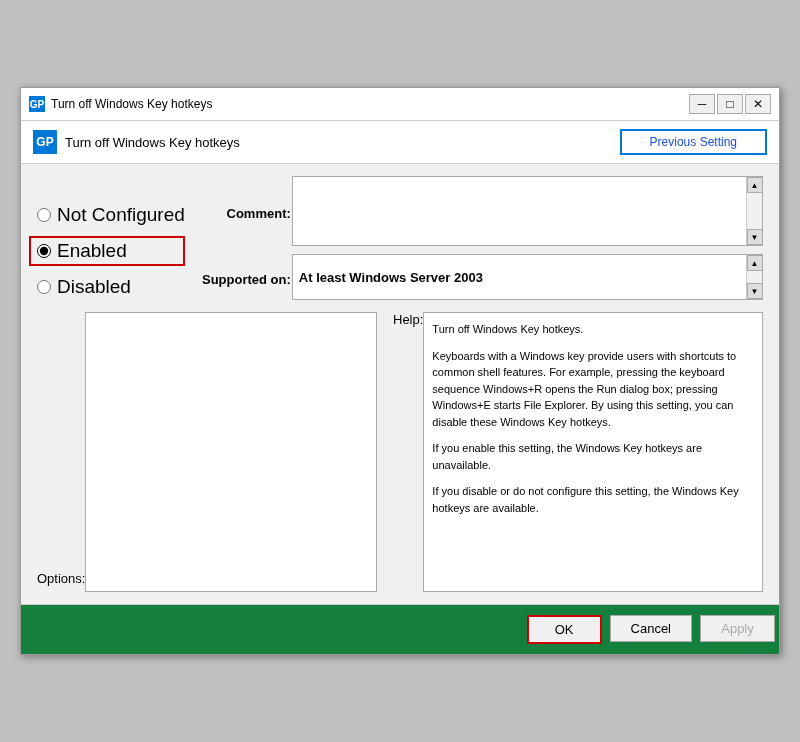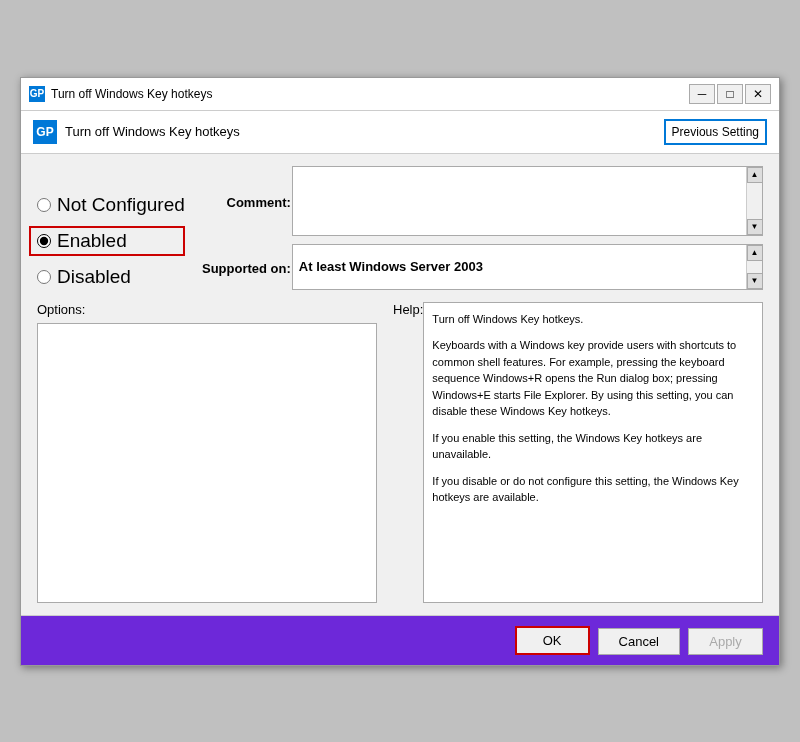--- a/index.html
+++ b/index.html
@@ -104,26 +104,26 @@
       font-size: 12px;
       font-weight: bold;
     }
 
     .header-nav-buttons {
       display: flex;
       gap: 4px;
     }
 
     .nav-btn {
-      padding: 4px 6px;
+      padding: 4px 28px;
       border: 1px solid #aaa;
       background: #f0f0f0;
       cursor: pointer;
       font-size: 12px;
-      color: #000000;
+      color: #1d4ed8;
     }
 
     .nav-btn.active {
       border: 2px solid #0078d7;
       background: #fff;
       font-weight: 500;
     }
 
     .content-area {
       padding: 12px 16px;
@@ -244,21 +244,21 @@
 
     .section-label {
       font-size: 13px;
       font-weight: 400;
       margin-bottom: 6px;
     }
 
     .options-panel {
       width: 340px;
       display: flex;
-      flex-direction: column;
+      align-items: flex-end;
     }
 
     .help-panel {
       flex: 1;
       display: flex;
       flex-direction: row;
     }
 
     .panel-box {
       border: 1px solid #aaa;
@@ -271,27 +271,27 @@
       color: #000;
       overflow: hidden;
       position: relative;
     }
 
     .help-text p {
       margin-bottom: 10px;
     }
 
     .footer {
-      background: #6d28d9;
+      background: #15803d;
       border-top: 1px solid #ccc;
-      padding: 10px 16px;
+      padding: 10px 4px;
       display: flex;
       justify-content: flex-end;
       gap: 8px;
-      align-items: flex-end;
+      align-items: flex-start;
     }
 
     .footer-btn {
       padding: 5px 20px;
       border: 1px solid #aaa;
       background: #f0f0f0;
       cursor: pointer;
       font-size: 13px;
       min-width: 75px;
       text-align: center;

